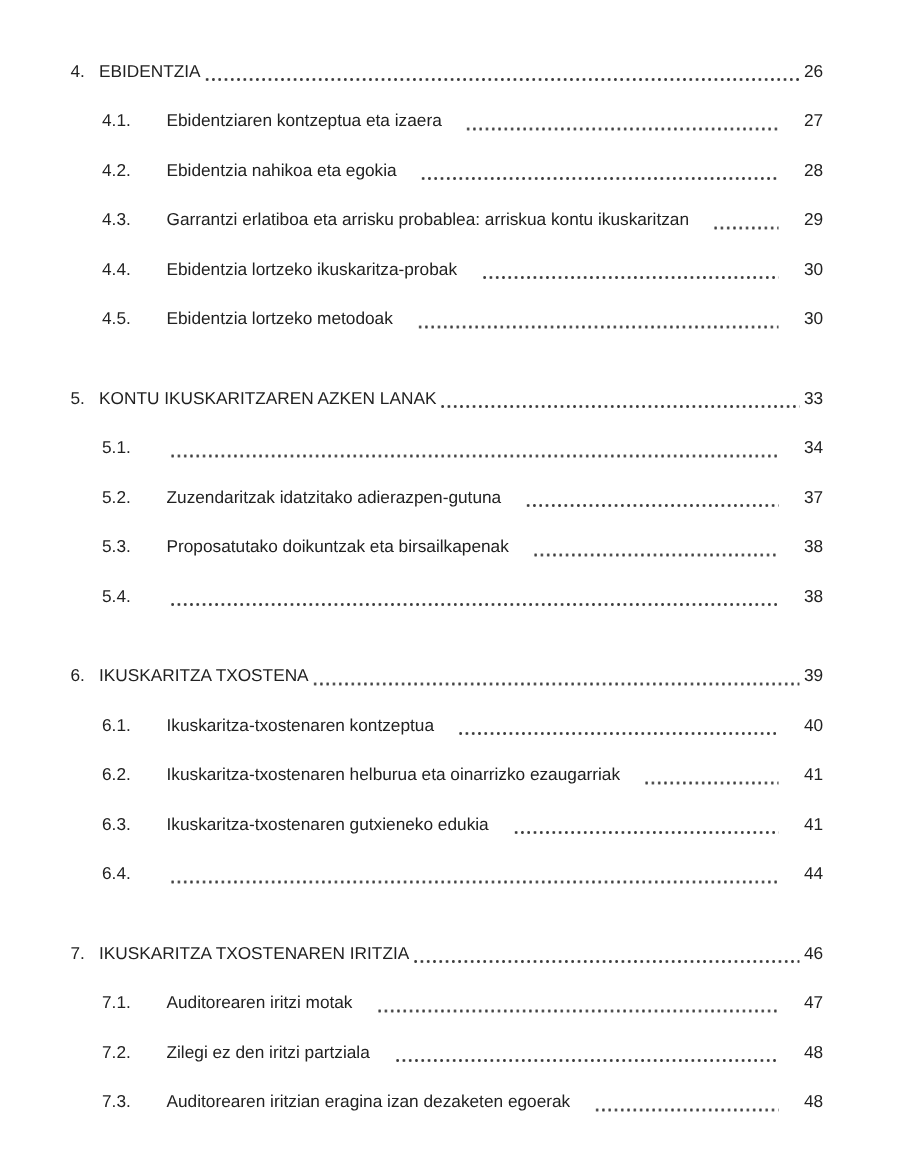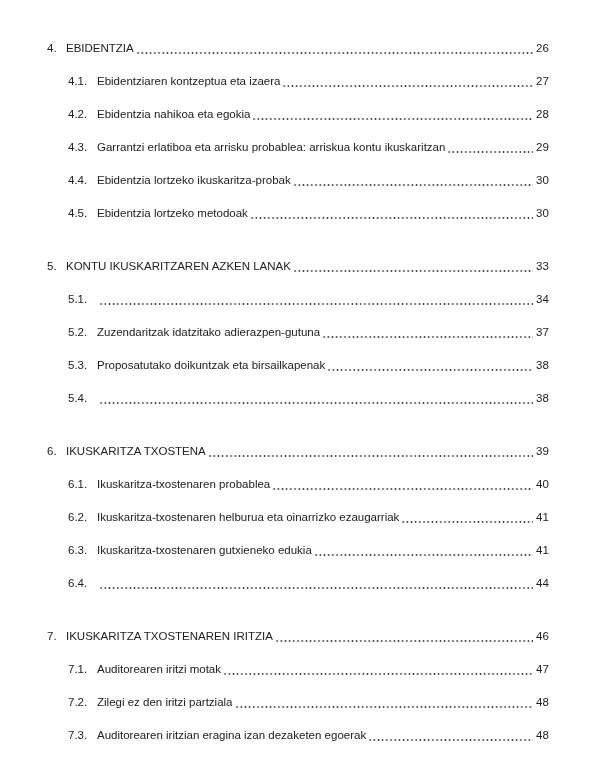--- a/index.html
+++ b/index.html
@@ -19,21 +19,21 @@
   .toc-row {
     display: flex;
     height: 33px;
     line-height: 33px;
     font-size: 11.5px;
     color: #212121;
     white-space: nowrap;
   }
   .toc-row .num   { flex: none; }
   .level1 .num    { width: 19px; }
-  .level2         { padding-left: 21px; }
+  .level2         { padding-left: 21px; gap: 14px; }
   .level2 .num    { width: 29px; }
   .title          { flex: none; }
   .dots {
     flex: 1;
     margin: 0 3px 0 2px;
     background-image: radial-gradient(circle, #3d3d3d 0.8px, rgba(0,0,0,0) 1.05px);
     background-size: 4.2px 2px;
     background-repeat: repeat-x;
     background-position: 0 calc(100% - 11.5px);
   }
@@ -119,21 +119,21 @@
 
   <div class="toc-section">
     <div class="toc-row level1">
       <span class="num">6.</span>
       <span class="title">IKUSKARITZA TXOSTENA</span>
       <span class="dots"></span>
       <span class="pagenum">39</span>
     </div>
     <div class="toc-row level2">
       <span class="num">6.1.</span>
-      <span class="title">Ikuskaritza-txostenaren probablea</span>
+      <span class="title">Ikuskaritza-txostenaren kontzeptua</span>
       <span class="dots"></span>
       <span class="pagenum">40</span>
     </div>
     <div class="toc-row level2">
       <span class="num">6.2.</span>
       <span class="title">Ikuskaritza-txostenaren helburua eta oinarrizko ezaugarriak</span>
       <span class="dots"></span>
       <span class="pagenum">41</span>
     </div>
     <div class="toc-row level2">

